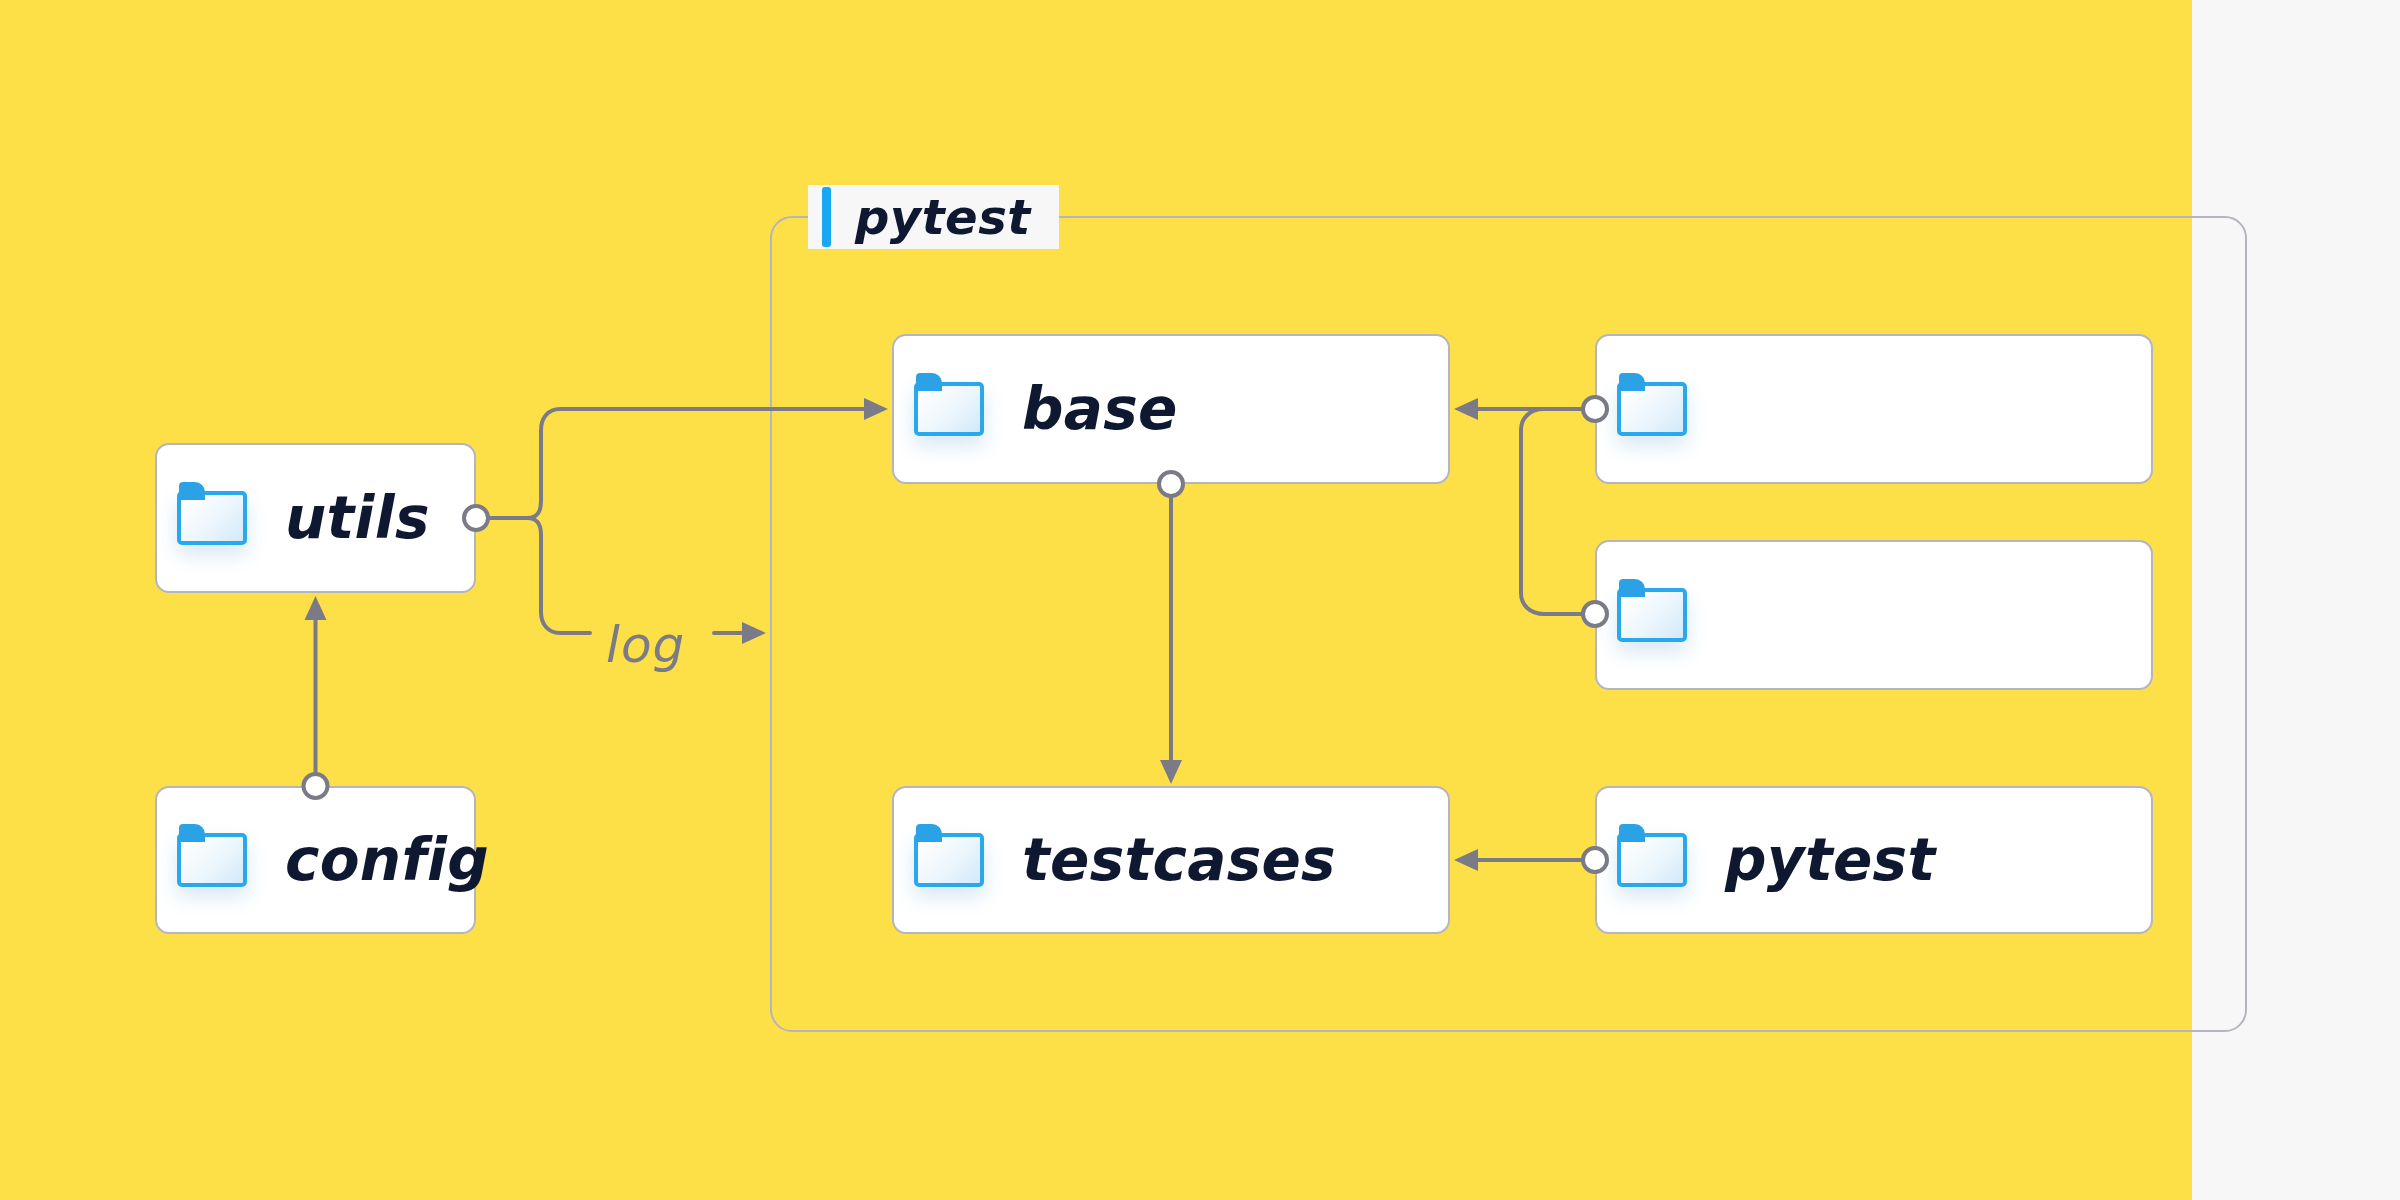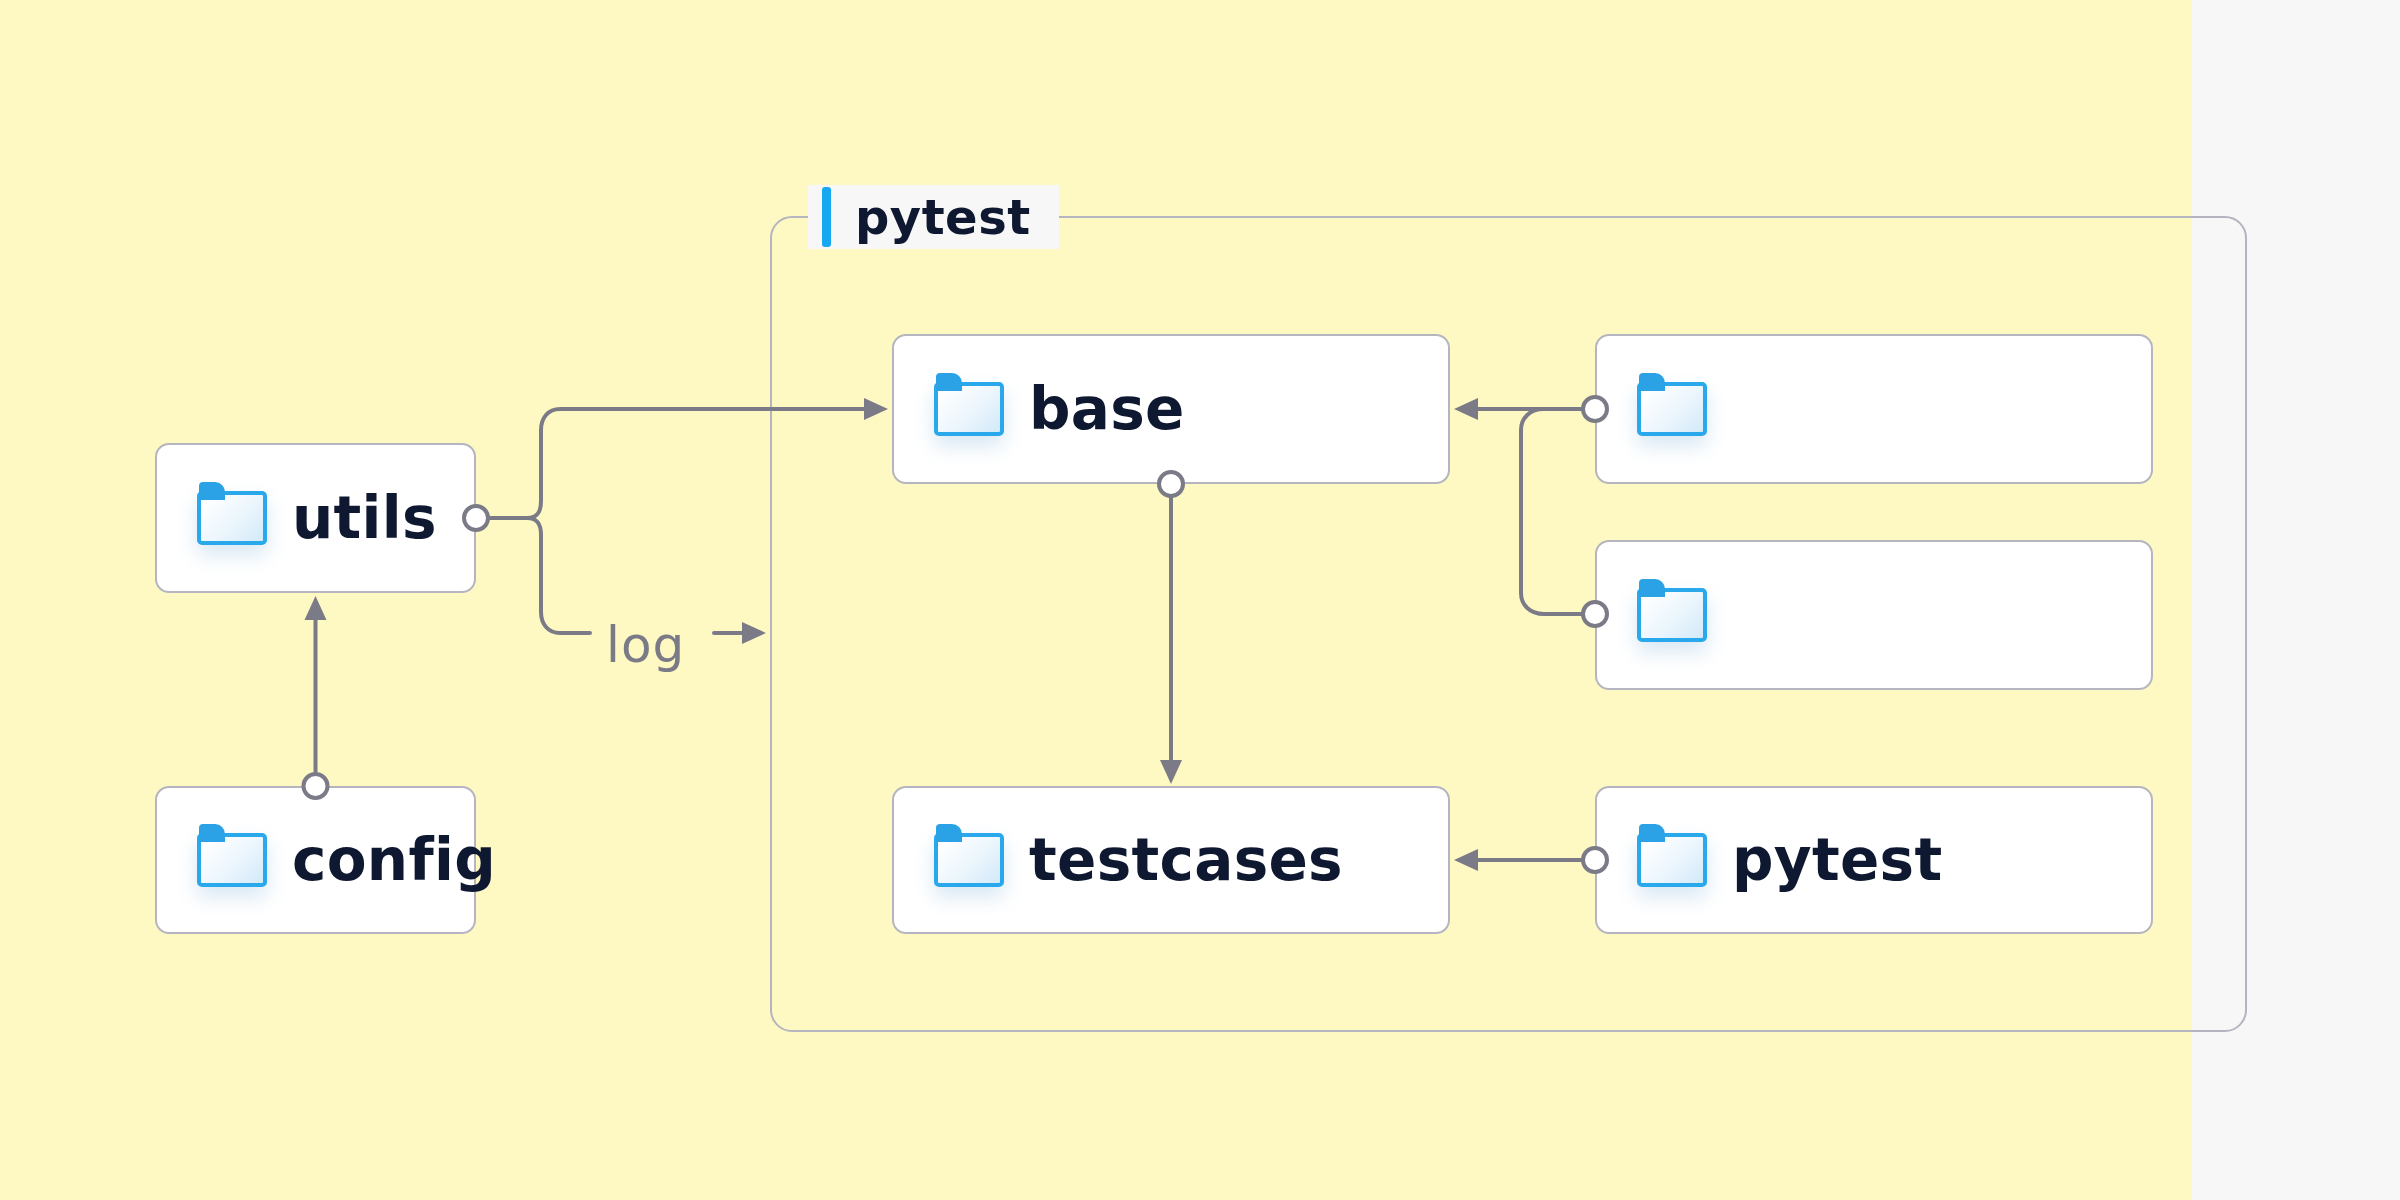--- a/index.html
+++ b/index.html
@@ -8,21 +8,22 @@
     width: 2400px;
     height: 1200px;
     background: #f7f7f8;
     font-family: "DejaVu Sans", "Liberation Sans", sans-serif;
     overflow: hidden;
   }
   .canvas {
     position: relative;
     width: 2192px;
     height: 1200px;
-    background: #fef9c3;
+    background: #fde047;
+    font-style: italic;
   }
 
   
   .group {
     position: absolute;
     border: 2px solid #b5b5c0;
     border-radius: 22px;
     background: transparent;
     z-index: 1;
   }
@@ -54,23 +55,23 @@
   }
 
   
   .node {
     position: absolute;
     background: #ffffff;
     border: 2px solid #b5b5c0;
     border-radius: 14px;
     display: flex;
     align-items: center;
-    padding-left: 40px;
+    padding-left: 20px;
     box-sizing: border-box;
-    gap: 25px;
+    gap: 38px;
     z-index: 3;
   }
   #node-utils     { left: 155px;  top: 443px; width: 321px; height: 150px; }
   #node-config    { left: 155px;  top: 786px; width: 321px; height: 148px; }
   #node-base      { left: 892px;  top: 334px; width: 558px; height: 150px; }
   #node-pymilvus  { left: 1595px; top: 334px; width: 558px; height: 150px; }
   #node-check     { left: 1595px; top: 540px; width: 558px; height: 150px; }
   #node-testcases { left: 892px;  top: 786px; width: 558px; height: 148px; }
   #node-common    { left: 1595px; top: 786px; width: 558px; height: 148px; }
 

